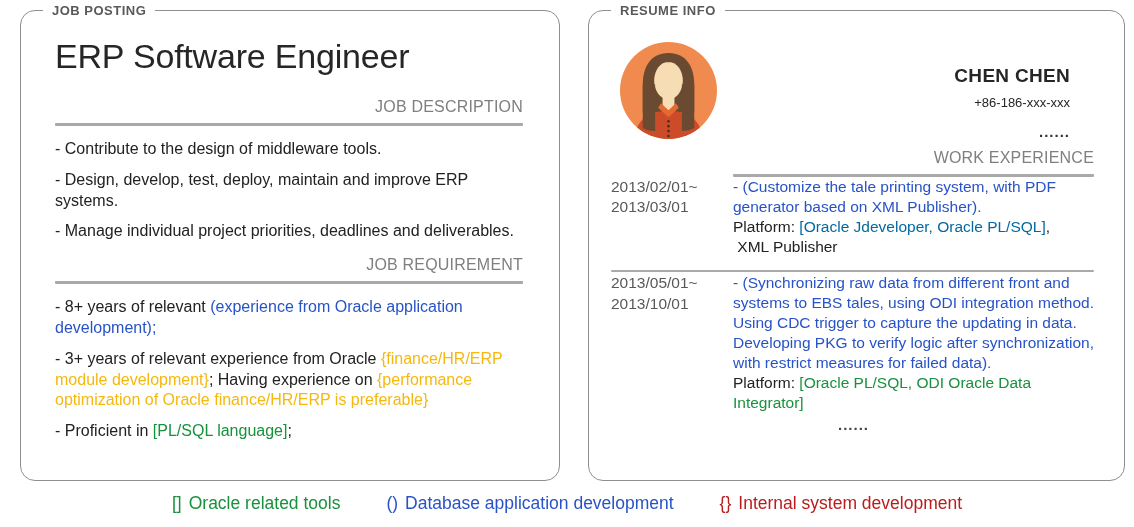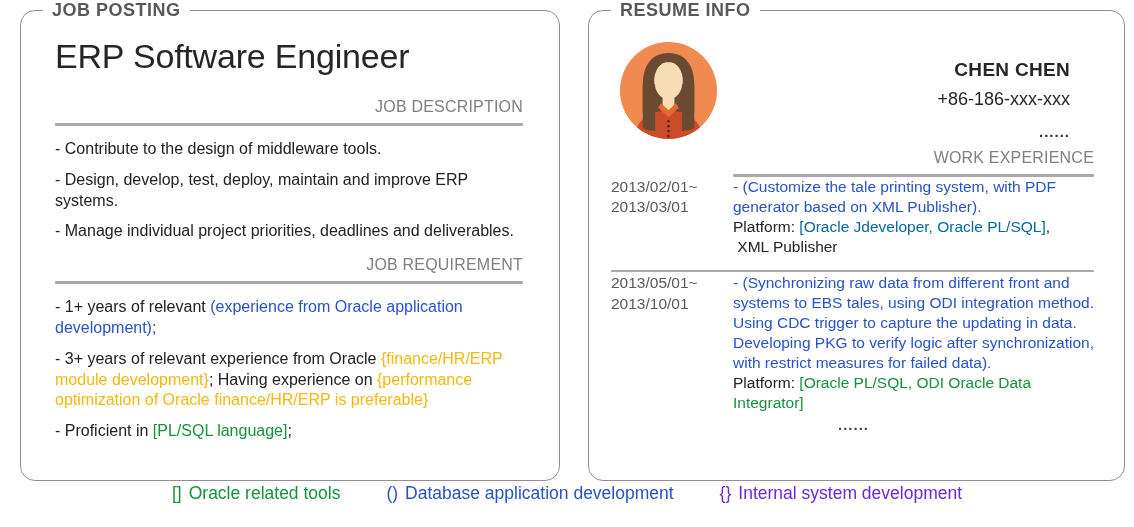--- a/index.html
+++ b/index.html
@@ -8,48 +8,48 @@
     font-family:"Liberation Sans","DejaVu Sans",sans-serif;color:#222222;
   }
   .panel{
     position:absolute;top:10px;height:471px;border:1.6px solid #8F8F8F;
     border-radius:15px;background:#ffffff;box-sizing:border-box;
   }
   .panel-job{left:20px;width:540px;}
   .panel-resume{left:588px;width:537px;}
   .panel-label{
     position:absolute;top:-11px;left:22px;background:#ffffff;padding:0 9px;
-    font-size:18px;font-weight:bold;color:#595959;letter-spacing:0.5px;line-height:21px;
+    font-size:13px;font-weight:bold;color:#595959;letter-spacing:0.5px;line-height:21px;
   }
   .sec-head{text-align:right;font-size:16px;color:#7F7F7F;letter-spacing:0.2px;}
   .rule{height:3px;background:#A9A9A9;margin-top:7px;border-radius:1px;}
   
   .job-inner{padding:26px 36px 0 34px;}
   .job-title{font-size:34px;color:#262626;letter-spacing:-0.2px;}
   .head-desc{margin-top:22px;}
   .head-req{margin-top:14px;}
   .paras{margin-top:13px;}
   .para{font-size:16px;line-height:1.3;margin:0 0 10px 0;white-space:pre-wrap;}
   
   .resume-top{display:flex;justify-content:space-between;align-items:flex-end;padding:30px 54px 0 30px;}
   .avatar{width:99px;height:99px;display:block;}
   .contact{text-align:right;padding-top:2px;}
   .contact-name{font-size:19px;font-weight:bold;color:#262626;letter-spacing:0.3px;}
-  .contact-phone{font-size:18px;color:#262626;margin-top:8px;}
+  .contact-phone{font-size:13px;color:#262626;margin-top:8px;}
   .contact-dots{font-size:15px;font-weight:bold;color:#333333;margin-top:13px;letter-spacing:1px;}
   .work{padding:0 30px 0 22px;margin-top:9px;}
   .indent{margin-left:122px;}
   .entry{display:flex;}
   .dates{flex:0 0 100px;margin-right:22px;color:#595959;font-size:15.5px;line-height:1.32;}
   .entry-content{flex:1;font-size:15.5px;line-height:1.29;}
   .entry-content .para{font-size:15.5px;line-height:1.29;margin:0;}
   .divider{height:2.5px;background:#A9A9A9;margin:13px 0 1px 0;border-radius:1px;}
   .work-dots{text-align:center;margin-top:3px;margin-right:120px;font-weight:bold;letter-spacing:1px;color:#444444;font-size:15px;}
   
-  .legend{position:absolute;left:0;top:483px;width:100%;display:flex;justify-content:center;gap:46px;font-size:17.5px;}
+  .legend{position:absolute;left:0;top:493px;width:100%;display:flex;justify-content:center;gap:46px;font-size:17.5px;}
   .legend-item{white-space:pre;}
   .legend-sym{margin-right:7px;}
 </style>
 </head>
 <body>
 
 <div class="page">
 
   <section class="panel panel-job">
     <span class="panel-label">JOB POSTING</span>
@@ -60,21 +60,21 @@
       <div class="rule"></div>
       <div class="paras">
           <div class="para"><span>- Contribute to the design of middleware tools.</span></div>
           <div class="para"><span>- Design, develop, test, deploy, maintain and improve ERP systems.</span></div>
           <div class="para"><span>- Manage individual project priorities, deadlines and deliverables.</span></div>
         </div>
 
       <div class="sec-head head-req">JOB REQUIREMENT</div>
       <div class="rule"></div>
       <div class="paras">
-          <div class="para"><span>- 1+ years of relevant </span><span style="color: rgb(40, 83, 200);">(experience from Oracle application development);</span></div>
+          <div class="para"><span>- 8+ years of relevant </span><span style="color: rgb(40, 83, 200);">(experience from Oracle application development);</span></div>
           <div class="para"><span>- 3+ years of relevant experience from Oracle </span><span style="color: rgb(245, 184, 14);">{finance/HR/ERP module development}</span><span>; Having experience on </span><span style="color: rgb(245, 184, 14);">{performance optimization of Oracle finance/HR/ERP is preferable}</span></div>
           <div class="para"><span>- Proficient in </span><span style="color: rgb(23, 145, 59);">[PL/SQL language]</span><span>;</span></div>
         </div>
     </div>
   </section>
 
   <section class="panel panel-resume">
     <span class="panel-label">RESUME INFO</span>
 
     <div class="resume-top">
@@ -139,16 +139,16 @@
           </div>
       </div>
 
       <div class="work-dots indent">......</div>
     </div>
   </section>
 
   <div class="legend">
     <span class="legend-item" style="color: rgb(23, 145, 59);"><span class="legend-sym">[]</span><span>Oracle related tools</span></span>
     <span class="legend-item" style="color: rgb(40, 83, 200);"><span class="legend-sym">()</span><span>Database application development</span></span>
-    <span class="legend-item" style="color: #6d28d9;"><span class="legend-sym">{}</span><span>Internal system development</span></span>
+    <span class="legend-item" style="color: #b91c1c;"><span class="legend-sym">{}</span><span>Internal system development</span></span>
   </div>
 
 </div>
 
 </body></html>

